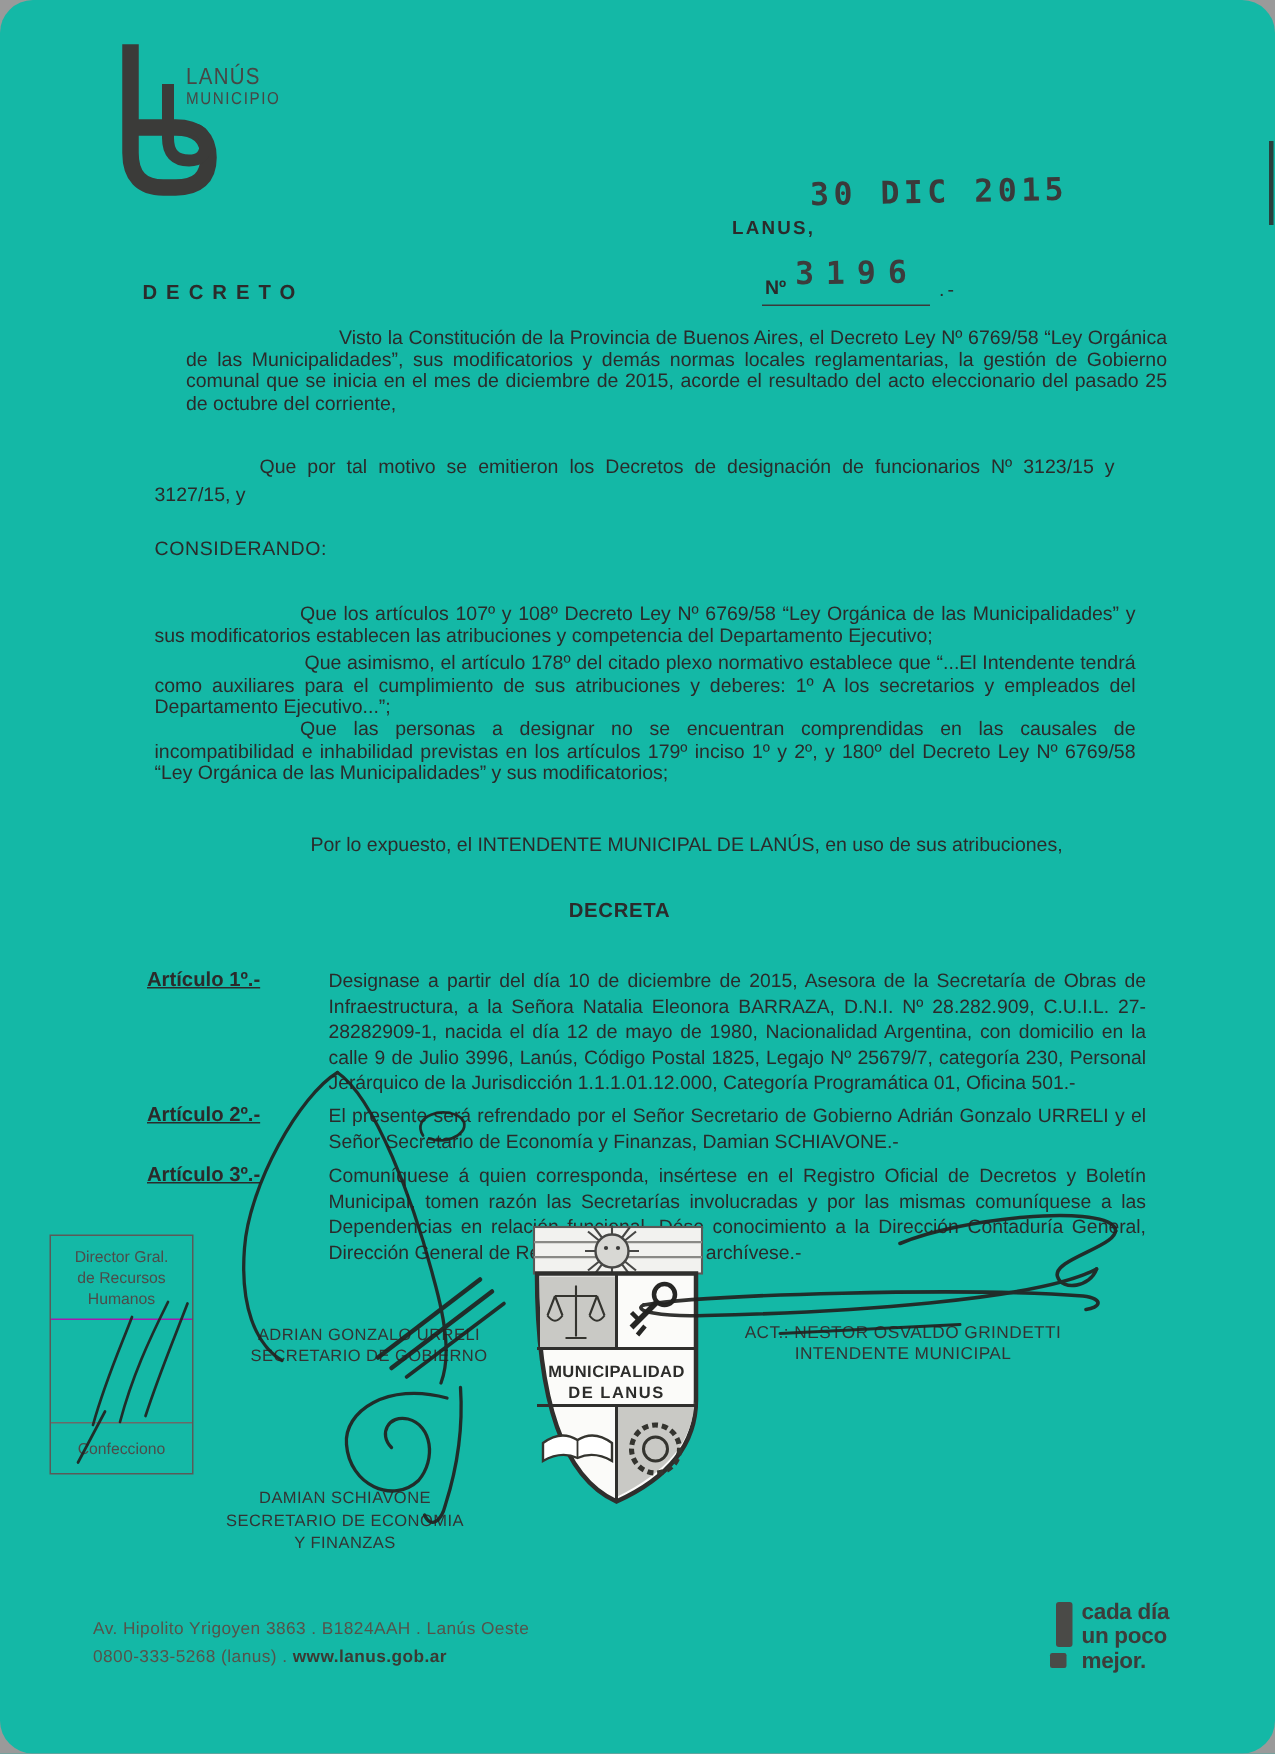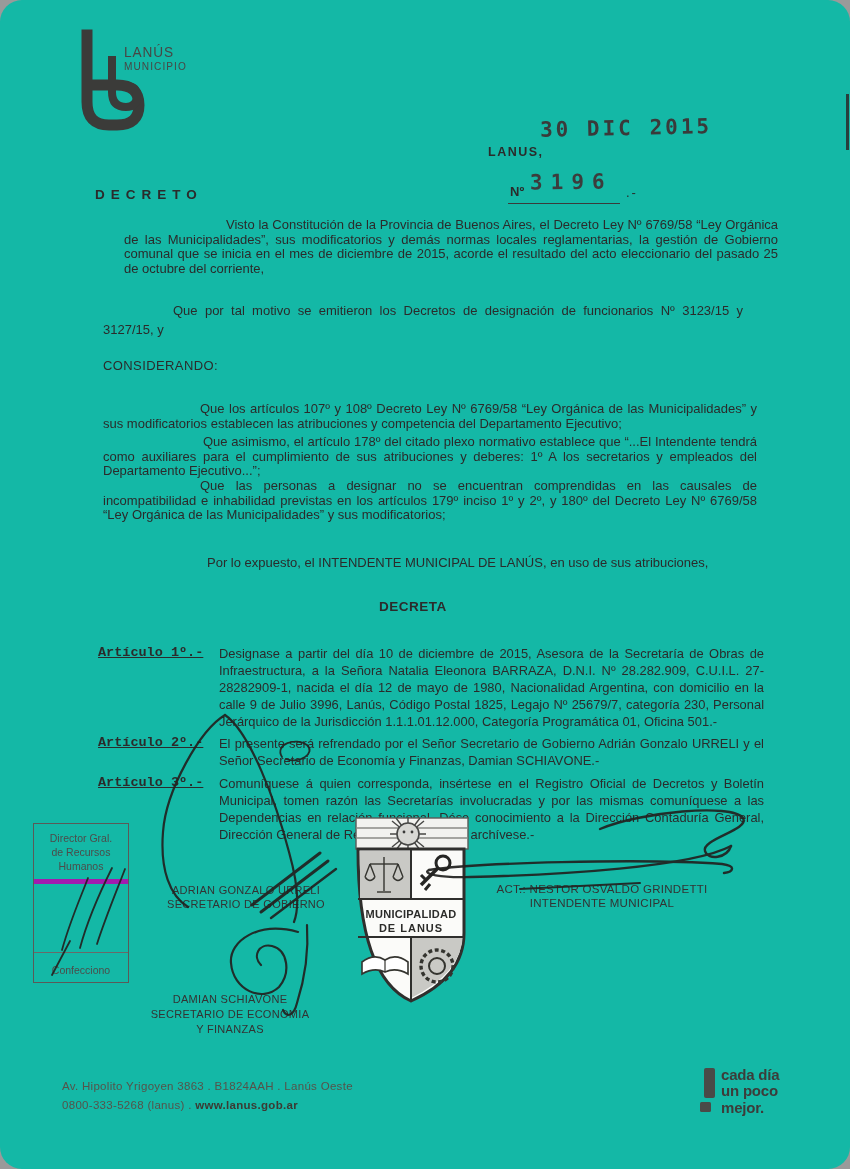--- a/index.html
+++ b/index.html
@@ -39,33 +39,33 @@
   #p-visto    { top:218px; text-indent:102px;margin-left:21px; }
   #p-motivo   { top:301px; text-indent:70px; width:640px; line-height:19px; }
   #consider   { top:359px; text-align:left; letter-spacing:.4px; }
   #p-c1       { top:402px; text-indent:97px; }
   #p-c2       { top:435px; text-indent:100px; }
   #p-c3       { top:479px; text-indent:97px; }
   #p-expuesto { top:556px; text-indent:104px; }
   #decreta    { top:600px; width:620px; text-align:center; font-weight:bold; letter-spacing:.5px; font-size:13.5px; }
 
   
-  .art-label { left:98px; font-size:13.5px; font-weight:bold; text-decoration:underline;font-family:Liberation Mono, monospace; }
+  .art-label { left:98px; font-size:13.5px; font-weight:bold; text-decoration:underline; }
   .art-text  { left:219px; width:545px; font-size:12.9px; line-height:17px; text-align:justify; }
   #a1l, #a1t { top:645px; }
   #a2l, #a2t { top:735px; }
   #a3l, #a3t { top:775px; }
 
   
   .stamp-box {
     left:33px; top:823px; width:96px; height:160px;
     border:1.3px solid #5a5a58; font-size:10.5px; color:#4c4c4a;
     text-align:center; box-sizing:border-box;
   }
-  .stamp-box .sb-title { padding-top:7px; line-height:14px; border-bottom:5px solid #a21caf; padding-bottom:6px; }
+  .stamp-box .sb-title { padding-top:7px; line-height:14px; border-bottom:1px solid #a21caf; padding-bottom:6px; }
   .stamp-box .sb-mid   { height:68px; border-bottom:1px solid #6a6a68; }
   .stamp-box .sb-foot  { padding-top:11px; line-height:12px; }
 
   .sig-name { text-align:center; font-size:11px; line-height:13.5px; letter-spacing:.3px; color:#333; }
   #sig-gobierno   { left:148px; top:884px; width:196px; }
   #sig-economia   { left:128px; top:992px; width:204px; line-height:15px; }
   #sig-intendente { left:472px; top:883px; width:260px; font-size:11.5px; }
 
   
   .footer-addr { left:62px; top:1077px; font-size:11.5px; line-height:19px; color:#55534a; letter-spacing:.3px; }

